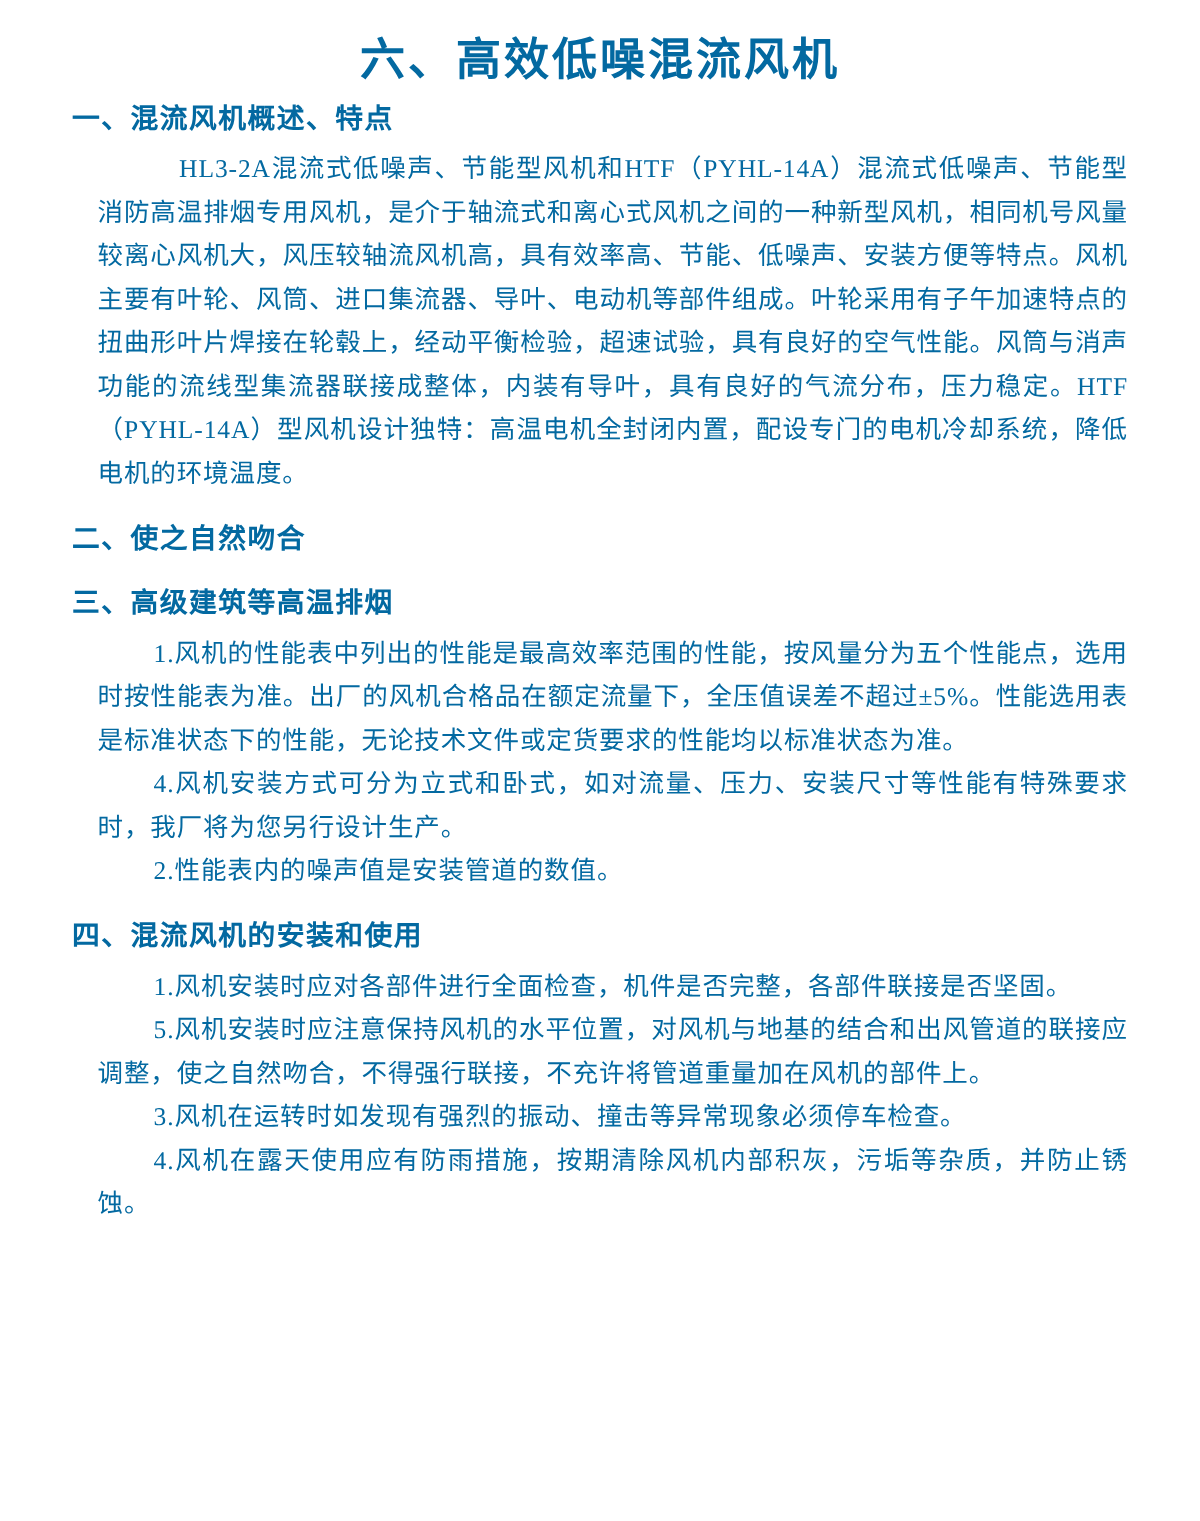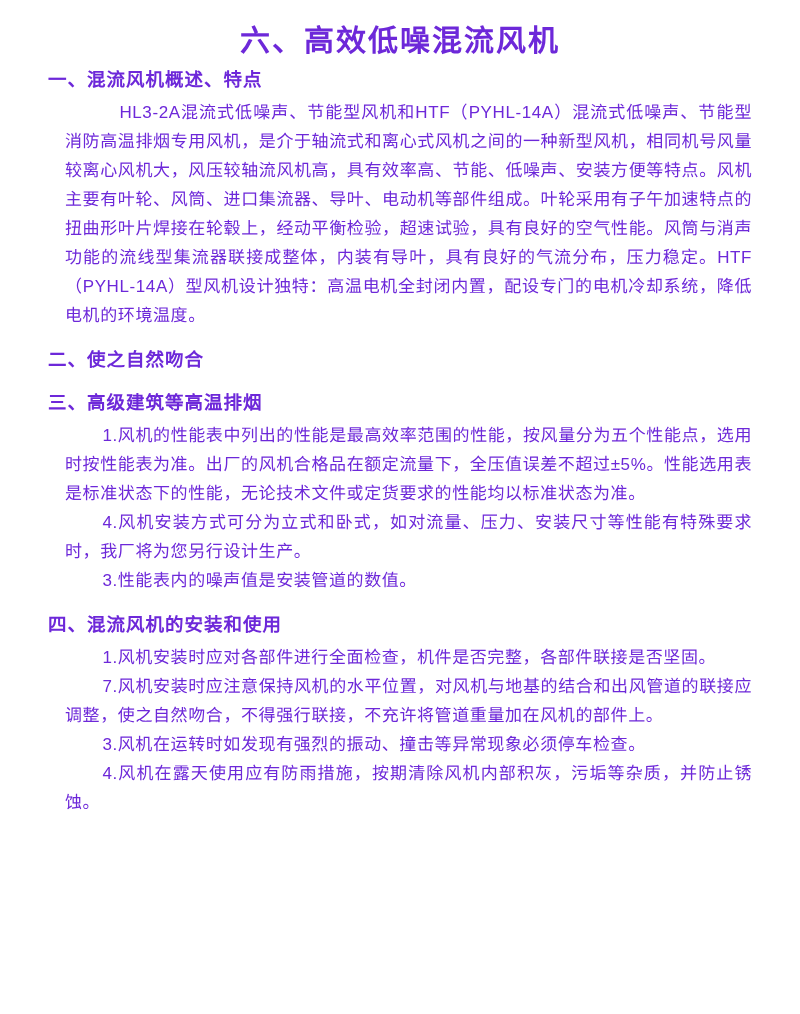--- a/index.html
+++ b/index.html
@@ -6,22 +6,22 @@
     margin: 0;
     padding: 0;
     background: #ffffff;
   }
   .page {
     width: 800px;
     height: 1014px;
     box-sizing: border-box;
     background: #ffffff;
     padding: 22px 48px 10px 48px;
-    font-family: Liberation Sans, sans-serif;
-    color: #6d28d9;
+    font-family: Liberation Serif, serif;
+    color: #0369a1;
     overflow: hidden;
   }
   .doc-title {
     font-size: 30px;
     font-weight: bold;
     text-align: center;
     letter-spacing: 2px;
     margin: 0 0 0 0;
     line-height: 38px;
   }
@@ -72,24 +72,24 @@
   </section>
 
   <section>
     <h3 class="section-heading gap">二、使之自然吻合</h3>
   </section>
 
   <section>
     <h3 class="section-heading gap">三、高级建筑等高温排烟</h3>
     <p class="body-para">1.风机的性能表中列出的性能是最高效率范围的性能，按风量分为五个性能点，选用时按性能表为准。出厂的风机合格品在额定流量下，全压值误差不超过±5%。性能选用表是标准状态下的性能，无论技术文件或定货要求的性能均以标准状态为准。</p>
     <p class="body-para">4.风机安装方式可分为立式和卧式，如对流量、压力、安装尺寸等性能有特殊要求时，我厂将为您另行设计生产。</p>
-    <p class="body-para">3.性能表内的噪声值是安装管道的数值。</p>
+    <p class="body-para">2.性能表内的噪声值是安装管道的数值。</p>
   </section>
 
   <section>
     <h3 class="section-heading gap">四、混流风机的安装和使用</h3>
     <p class="body-para">1.风机安装时应对各部件进行全面检查，机件是否完整，各部件联接是否坚固。</p>
-    <p class="body-para">7.风机安装时应注意保持风机的水平位置，对风机与地基的结合和出风管道的联接应调整，使之自然吻合，不得强行联接，不充许将管道重量加在风机的部件上。</p>
+    <p class="body-para">5.风机安装时应注意保持风机的水平位置，对风机与地基的结合和出风管道的联接应调整，使之自然吻合，不得强行联接，不充许将管道重量加在风机的部件上。</p>
     <p class="body-para">3.风机在运转时如发现有强烈的振动、撞击等异常现象必须停车检查。</p>
     <p class="body-para">4.风机在露天使用应有防雨措施，按期清除风机内部积灰，污垢等杂质，并防止锈蚀。</p>
   </section>
 
 </div>
 
 </body></html>

